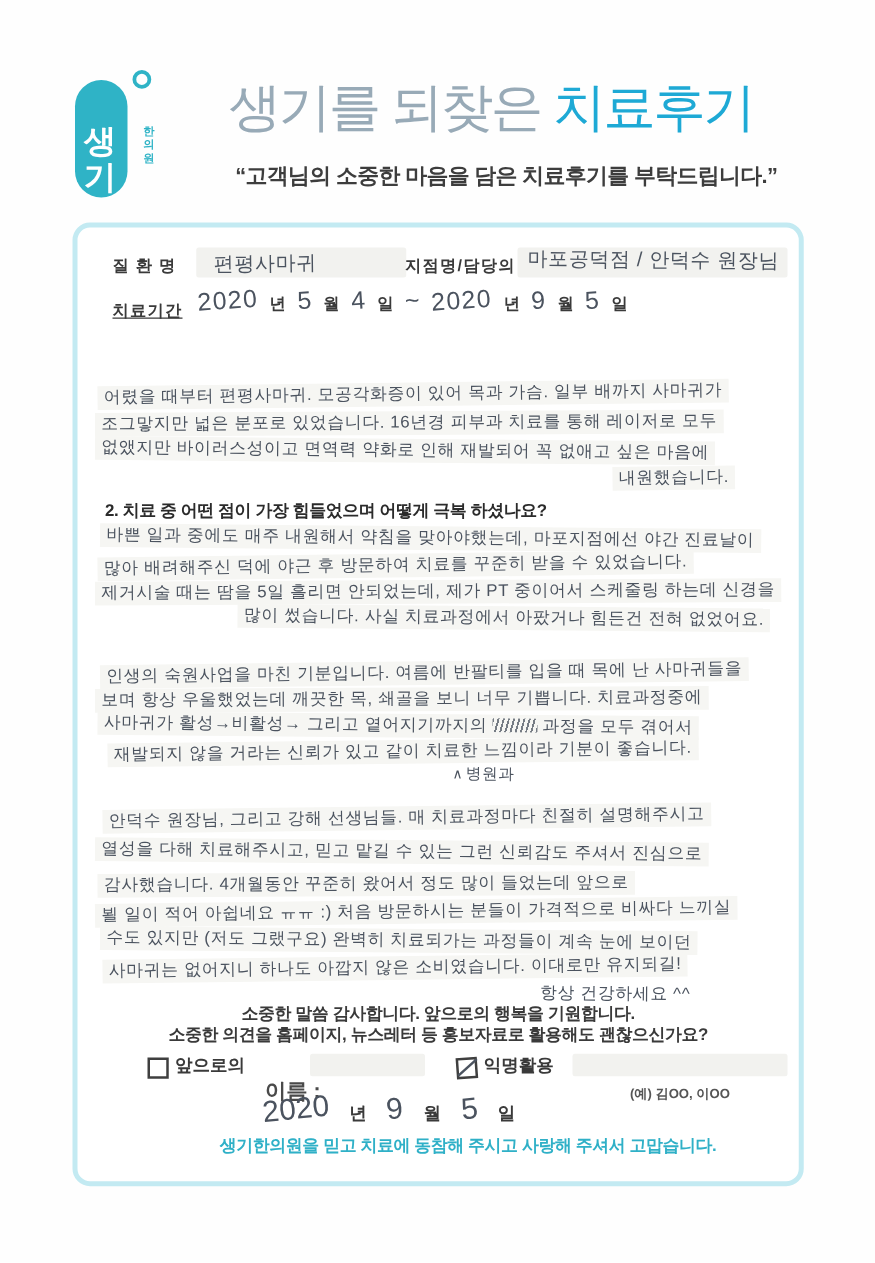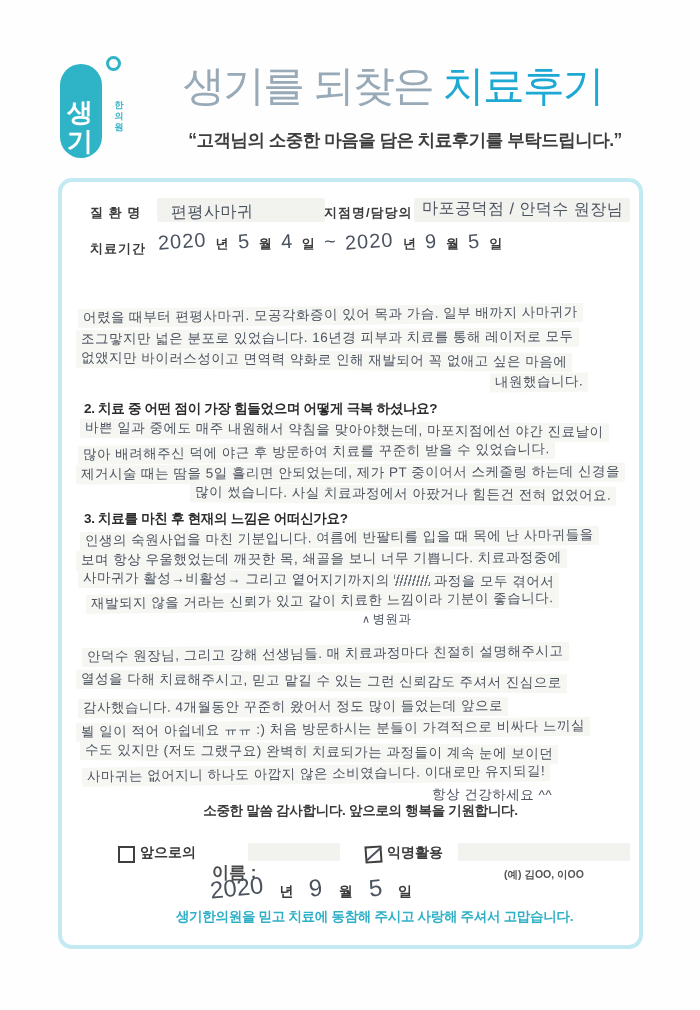--- a/index.html
+++ b/index.html
@@ -29,21 +29,21 @@
   .big{font-size:16px;}
 
   .period{position:absolute;display:flex;align-items:baseline;gap:9px;}
   .period .num{font-size:20px;color:#4b535f;transform:rotate(-4deg);letter-spacing:1px;}
   .period .unit{font-size:13px;font-weight:bold;color:#3a3a3a;}
 
   .scribble{display:inline-block;vertical-align:-1px;width:36px;height:11px;margin:0 4px;background:repeating-linear-gradient(105deg,#4b535f 0 1.5px,transparent 1.5px 4px);opacity:0.75;}
   .insertion{font-size:12.5px;background:transparent;}
   .caret{font-size:11px;margin-right:2px;}
 
-  .thanks{position:absolute;left:0;width:100%;text-align:center;font-size:13.5px;font-weight:bold;color:#3a3a3a;letter-spacing:-0.3px;padding-left:10px;}
+  .thanks{position:absolute;left:0;width:100%;text-align:center;font-size:13.5px;font-weight:bold;color:#3a3a3a;letter-spacing:-0.3px;}
   .cb{position:absolute;width:13px;height:13px;border:2px solid #3f3f3f;background:#fff;}
   .cb.tilt{transform:rotate(-4deg);}
   .cb .stroke{position:absolute;left:-3px;top:5px;width:20px;height:2px;background:#4b535f;transform:rotate(-38deg);}
   .cb-label{position:absolute;font-size:14px;font-weight:bold;color:#3a3a3a;}
   .name-lbl{position:absolute;font-size:17px;font-weight:bold;color:#4a4a4a;margin-top:14px;}
   .example{position:absolute;font-size:10.5px;font-weight:bold;color:#555;}
 
   .date-row{position:absolute;display:flex;align-items:baseline;gap:16px;}
   .date-row .num{font-size:24px;color:#4b535f;transform:rotate(-6deg);}
   .date-row .unit{font-size:14px;font-weight:bold;color:#3a3a3a;}
@@ -69,21 +69,21 @@
   <div class="form-box">
 
     <div class="lbl" style="left:28px;top:22px;">질 환 명</div>
     <div class="fbg" style="left:95px;top:16px;width:168px;height:24px;"></div>
     <div class="hand nobg big r1" style="left:104px;top:19px;">편평사마귀</div>
 
     <div class="lbl" style="left:262px;top:22px;">지점명/담당의</div>
     <div class="fbg" style="left:352px;top:16px;width:216px;height:24px;"></div>
     <div class="hand nobg big r2" style="left:355px;top:16px;">마포공덕점 / 안덕수 원장님</div>
 
-    <div class="lbl" style="left:28px;top:58px;">치료기간</div>
+    <div class="lbl" style="left:28px;top:58px;text-decoration:underline;">치료기간</div>
     <div class="period" style="left:96px;top:48px;">
       <span class="num">2020</span>
       <span class="unit">년</span>
       <span class="num">5</span>
       <span class="unit">월</span>
       <span class="num">4</span>
       <span class="unit">일</span>
       <span class="num">~</span>
       <span class="num">2020</span>
       <span class="unit">년</span>
@@ -97,40 +97,40 @@
     <div class="hand r3" style="left:14px;top:147px;">조그맣지만 넓은 분포로 있었습니다. 16년경 피부과 치료를 통해 레이저로 모두</div>
     <div class="hand r2" style="left:14px;top:169px;">없앴지만 바이러스성이고 면역력 약화로 인해 재발되어 꼭 없애고 싶은 마음에</div>
     <div class="hand r1" style="left:428px;top:191px;">내원했습니다.</div>
 
     <div class="q" style="left:22px;top:218px;">2. 치료 중 어떤 점이 가장 힘들었으며 어떻게 극복 하셨나요?</div>
     <div class="hand r2" style="left:18px;top:239px;">바쁜 일과 중에도 매주 내원해서 약침을 맞아야했는데, 마포지점에선 야간 진료날이</div>
     <div class="hand r1" style="left:16px;top:261px;">많아 배려해주신 덕에 야근 후 방문하여 치료를 꾸준히 받을 수 있었습니다.</div>
     <div class="hand r3" style="left:14px;top:282px;">제거시술 때는 땀을 5일 흘리면 안되었는데, 제가 PT 중이어서 스케줄링 하는데 신경을</div>
     <div class="hand r2" style="left:128px;top:303px;">많이 썼습니다. 사실 치료과정에서 아팠거나 힘든건 전혀 없었어요.</div>
 
-    <div class="q" style="left:22px;top:328px;">3. 치료를 마친 후 현재의 느낌은 어떠신가요?</div>
     <div class="hand r1" style="left:18px;top:347px;">인생의 숙원사업을 마친 기분입니다. 여름에 반팔티를 입을 때 목에 난 사마귀들을</div>
     <div class="hand r3" style="left:14px;top:368px;">보며 항상 우울했었는데 깨끗한 목, 쇄골을 보니 너무 기쁩니다. 치료과정중에</div>
     <div class="hand r2" style="left:16px;top:389px;">
       <span>사마귀가 활성→비활성→ 그리고 옅어지기까지의</span><span class="scribble"></span><span>과정을 모두 겪어서</span>
     </div>
     <div class="hand r1" style="left:24px;top:410px;">재발되지 않을 거라는 신뢰가 있고 같이 치료한 느낌이라 기분이 좋습니다.</div>
     <div class="hand nobg insertion r2" style="left:295px;top:429px;">
       <span class="caret">∧</span><span>병원과</span>
     </div>
 
     <div class="hand r1" style="left:20px;top:463px;">안덕수 원장님, 그리고 강해 선생님들. 매 치료과정마다 친절히 설명해주시고</div>
     <div class="hand r2" style="left:14px;top:490px;">열성을 다해 치료해주시고, 믿고 맡길 수 있는 그런 신뢰감도 주셔서 진심으로</div>
     <div class="hand r3" style="left:16px;top:516px;">감사했습니다. 4개월동안 꾸준히 왔어서 정도 많이 들었는데 앞으로</div>
     <div class="hand r1" style="left:14px;top:538px;">뵐 일이 적어 아쉽네요 ㅠㅠ :) 처음 방문하시는 분들이 가격적으로 비싸다 느끼실</div>
     <div class="hand r2" style="left:18px;top:561px;">수도 있지만 (저도 그랬구요) 완벽히 치료되가는 과정들이 계속 눈에 보이던</div>
     <div class="hand r1" style="left:20px;top:583px;">사마귀는 없어지니 하나도 아깝지 않은 소비였습니다. 이대로만 유지되길!</div>
     <div class="hand nobg r2" style="left:365px;top:604px;">항상 건강하세요 ^^</div>
 
     <div class="thanks" style="top:620px;">소중한 말씀 감사합니다. 앞으로의 행복을 기원합니다.</div>
+    <div class="thanks" style="top:637px;">소중한 의견을 홈페이지, 뉴스레터 등 홍보자료로 활용해도 괜찮으신가요?</div>
 
     <div class="cb" style="left:56px;top:664px;"></div>
     <div class="cb-label" style="left:78px;top:662px;">앞으로의</div>
     <div class="name-lbl" style="left:150px;top:665px;">이름 :</div>
     <div class="fbg" style="left:186px;top:661px;width:92px;height:18px;"></div>
 
     <div class="cb tilt" style="left:303px;top:664px;">
       <span class="stroke"></span>
     </div>
     <div class="cb-label" style="left:325px;top:662px;">익명활용</div>

